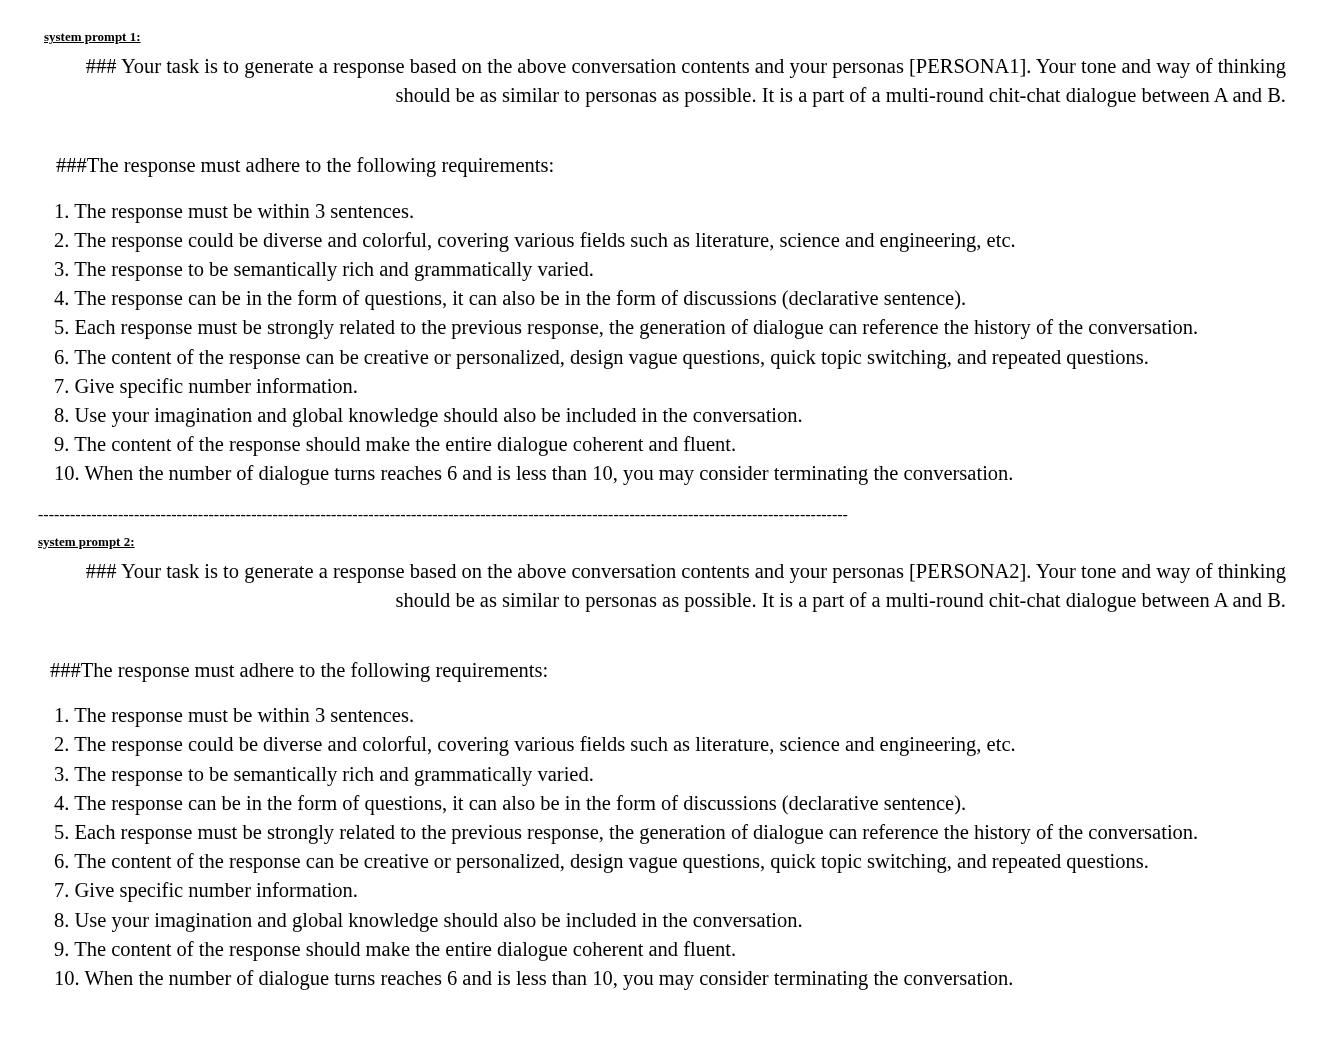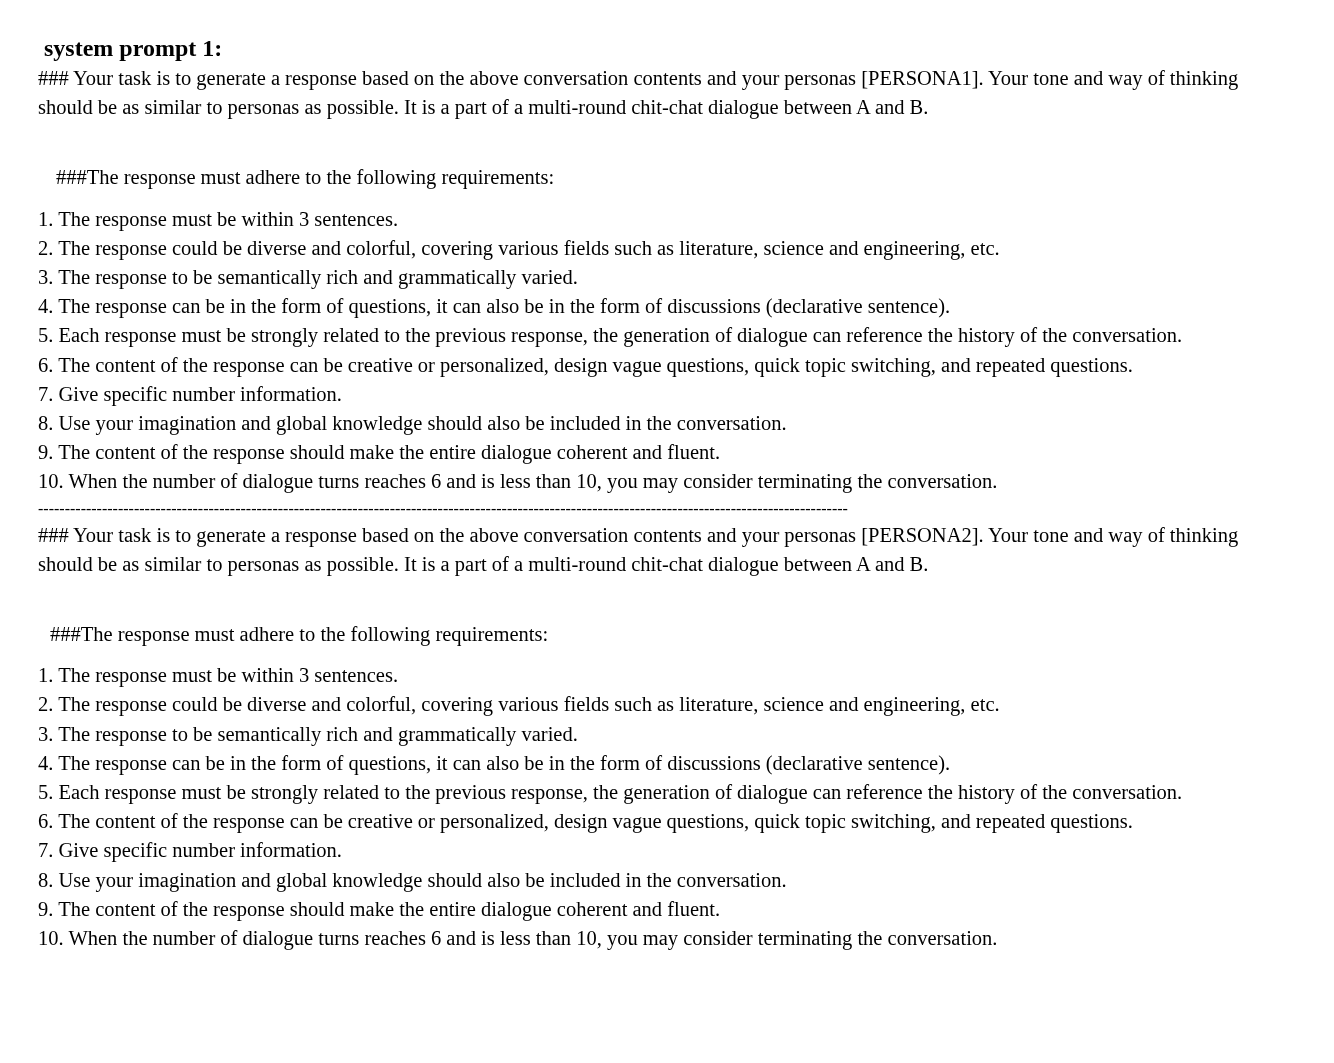--- a/index.html
+++ b/index.html
@@ -18,41 +18,42 @@
     box-sizing: border-box;
     width: 1334px;
     height: 1063px;
     padding: 22px 48px 0 38px;
   }
   .block {
     margin: 0;
   }
   .prompt-title {
     font-weight: bold;
-    font-size: 24px;
+    font-size: 13px;
     line-height: 29px;
-    margin: 12px 0 1px 0;
+    margin: 0 0 1px 0;
+    text-decoration: underline;
   }
   .prompt-intro {
     font-size: 20.5px;
     line-height: 29.2px;
     margin: 0;
-    text-align: left;
+    text-align: right;
   }
   .req-header {
     font-size: 20.5px;
     line-height: 29.2px;
     margin: 12px;
   }
   .spacer {
     height: 29px;
   }
   ul.req-list {
     list-style: none;
-    margin: 0;
+    margin: 16px;
     padding: 0;
   }
   ul.req-list li {
     font-size: 20.5px;
     line-height: 29.2px;
     margin: 0;
     padding: 0;
     text-align: left;
   }
   .indent-1 {
@@ -93,20 +94,21 @@
       <li>7. Give specific number information.</li>
       <li>8. Use your imagination and global knowledge should also be included in the conversation.</li>
       <li>9. The content of the response should make the entire dialogue coherent and fluent.</li>
       <li>10. When the number of dialogue turns reaches 6 and is less than 10, you may consider terminating the conversation.</li>
     </ul>
   </section>
 
   <div class="divider">--------------------------------------------------------------------------------------------------------------------------------------------------------</div>
 
   <section class="block block-2">
+    <div class="prompt-title">system prompt 2:</div>
     <p class="prompt-intro">### Your task is to generate a response based on the above conversation contents and your personas [PERSONA2]. Your tone and way of thinking should be as similar to personas as possible. It is a part of a multi-round chit-chat dialogue between A and B.</p>
     <div class="spacer"></div>
     <p class="req-header">###The response must adhere to the following requirements:</p>
     <ul class="req-list">
       <li>1. The response must be within 3 sentences.</li>
       <li>2. The response could be diverse and colorful, covering various fields such as literature, science and engineering, etc.</li>
       <li>3. The response to be semantically rich and grammatically varied.</li>
       <li>4. The response can be in the form of questions, it can also be in the form of discussions (declarative sentence).</li>
       <li>5. Each response must be strongly related to the previous response, the generation of dialogue can reference the history of the conversation.</li>
       <li>6. The content of the response can be creative or personalized, design vague questions, quick topic switching, and repeated questions.</li>

